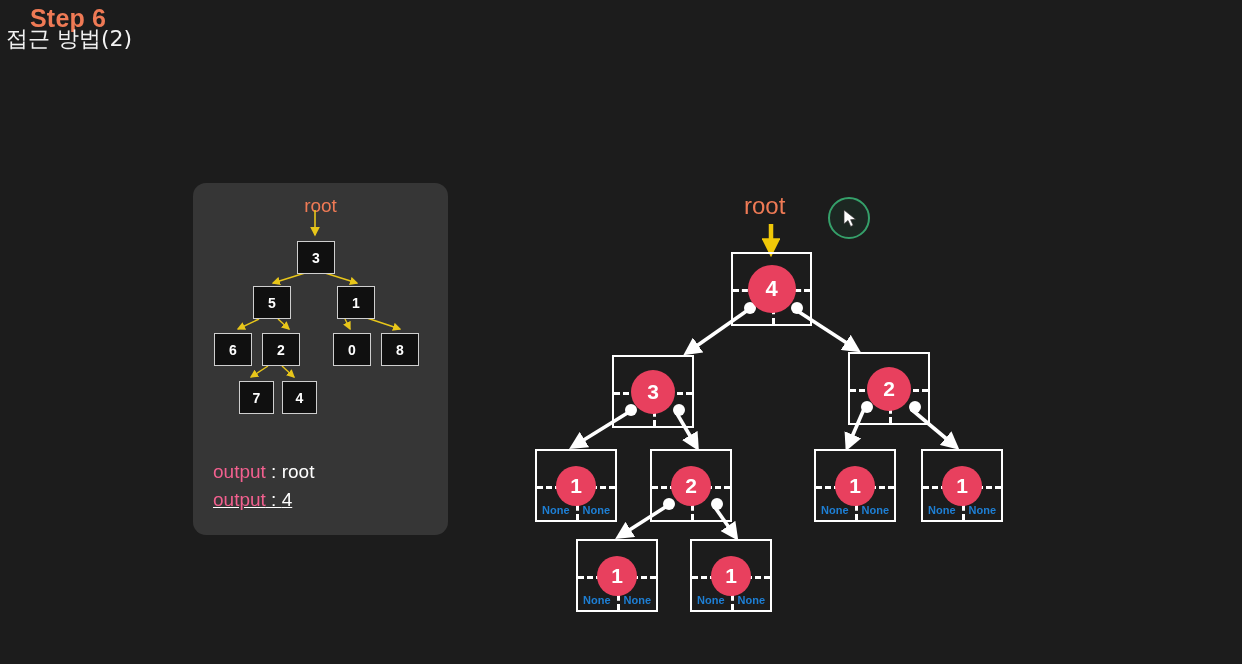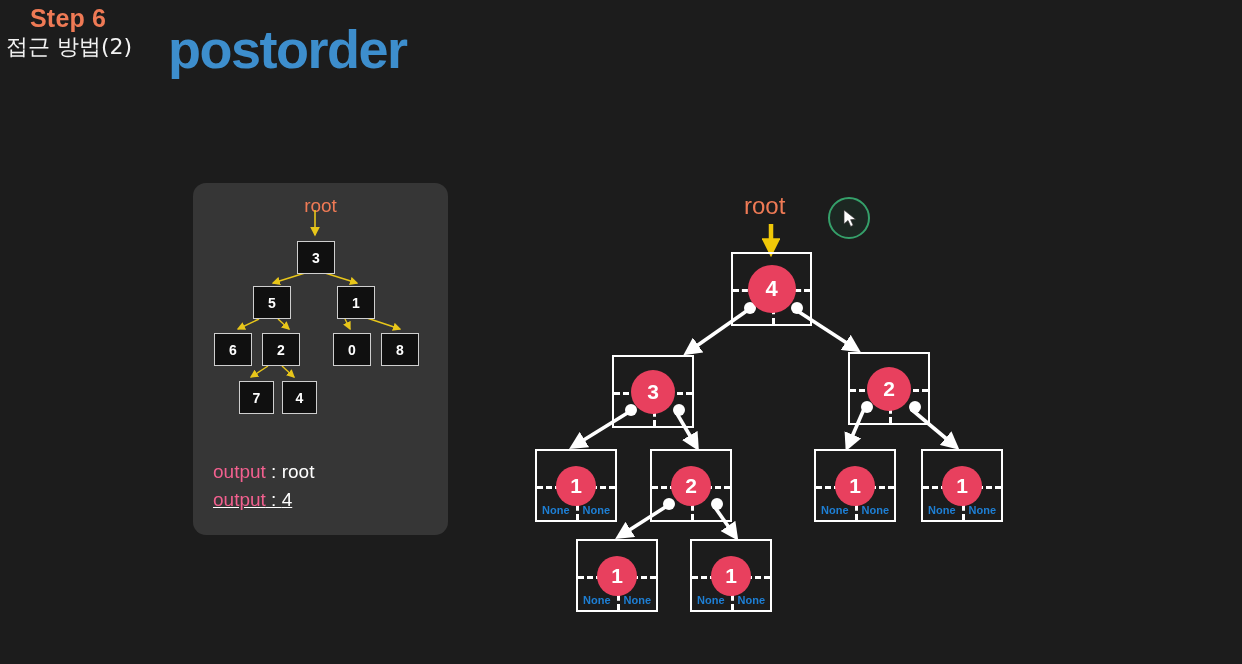--- a/index.html
+++ b/index.html
@@ -9,21 +9,21 @@
     background:#1c1c1c;
   }
   
   #header{position:absolute;left:0;top:0;width:470px;height:95px;}
   .step-title{
     position:absolute;left:30px;top:4px;
     font-size:25px;font-weight:bold;color:#ef7a55;
     letter-spacing:0.2px;
   }
   .step-sub{
-    position:absolute;left:6px;top:32px;
+    position:absolute;left:6px;top:24px;
     font-size:22px;color:#f2f2f2;font-weight:500;
     font-family:"DejaVu Sans",sans-serif;
   }
   .big-word{
     position:absolute;left:168px;top:18px;
     font-size:54px;font-weight:bold;color:#3d8ecd;
     letter-spacing:-1.5px;
   }
   
   #left-panel{
@@ -83,21 +83,20 @@
   }
   #cursor-arrow{position:absolute;left:843px;top:209px;}
   svg.overlay{position:absolute;left:0;top:0;width:1242px;height:664px;pointer-events:none;}
 </style>
 </head>
 <body>
 
 <div id="header">
   <div class="step-title">Step 6</div>
   <div class="step-sub">접근 방법(2)</div>
-  <div class="big-word">postorder</div>
 </div>
 
 <div id="left-panel">
   <div class="mini-root-label">root</div>
   <svg class="overlay" style="width:255px;height:352px;left:0;top:0;">
     <defs>
       <marker id="yar" markerWidth="6" markerHeight="6" refX="5" refY="3" orient="auto">
         <path d="M0,0 L6,3 L0,6 z" fill="#e8c61a"></path>
       </marker>
     </defs>

